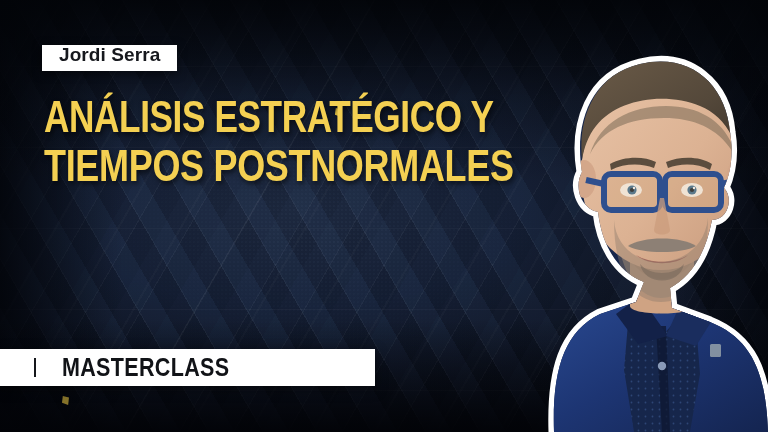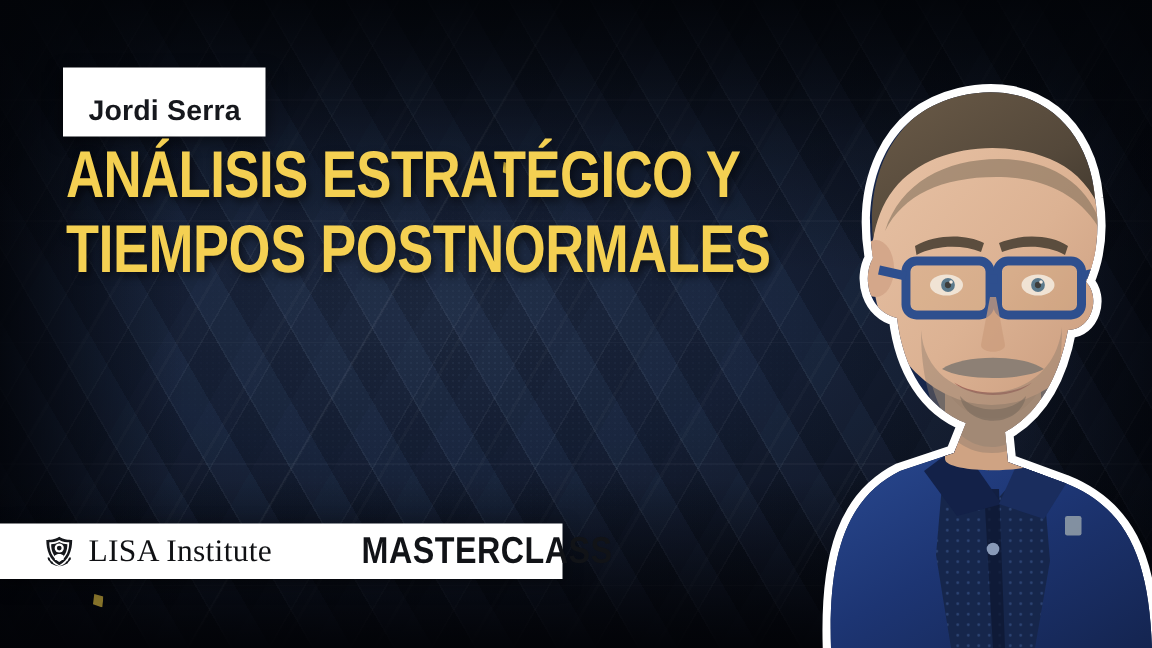--- a/index.html
+++ b/index.html
@@ -90,21 +90,21 @@
     background: #f2ce46;
     clip-path: polygon(12% 0%, 100% 18%, 88% 100%, 0% 76%);
     opacity: .95;
   }
 
   
   .name-badge {
     position: absolute;
     left: 42px;
     top: 45px;
-    padding: 20px 17px 7px 17px;
+    padding: 0 17px 7px 17px;
     background: #ffffff;
     color: #16181d;
     font-size: 19px;
     font-weight: bold;
     letter-spacing: .1px;
     line-height: 1;
     box-shadow: 0 2px 10px rgba(0,0,0,.55);
   }
 
   
@@ -357,34 +357,17 @@
         <path d="M232 241 C246 250 270 250 284 241 C272 252 244 252 232 241 Z" fill="#a66a5e"></path>
 
         <path d="M210 206 C214 262 298 262 304 204
                  C304 254 288 288 257 288 C226 288 210 254 210 206 Z" fill="#8a7a6b" opacity=".42"></path>
         <path d="M236 250 C246 262 270 262 280 250 C276 272 240 272 236 250 Z" fill="#6f6458" opacity=".5"></path>
       </g>
     </svg>
   </div>
 
   <div class="logo-bar">
-    <div class="lisa-group">
-      <svg class="crest" viewBox="0 0 64 64">
-        <path d="M32 5 C40 10 50 11 56 11 C56 30 50 48 32 58 C14 48 8 30 8 11 C14 11 24 10 32 5 Z" fill="#15171b"></path>
-        <path d="M32 11 C38 14.5 46 15.5 50.5 15.5 C50.5 30 46 44 32 52 C18 44 13.5 30 13.5 15.5 C18 15.5 26 14.5 32 11 Z" fill="#ffffff"></path>
-        <path d="M32 15 C37 18 43 19 47 19 C47 31 43 42 32 48.5 C21 42 17 31 17 19 C21 19 27 18 32 15 Z" fill="#15171b"></path>
-        <circle cx="32" cy="26" r="8.5" fill="#ffffff"></circle>
-        <circle cx="32" cy="26" r="4.4" fill="#15171b"></circle>
-        <path d="M24 40 C27 36 37 36 40 40 L40 48 L24 48 Z" fill="#ffffff"></path>
-        <path d="M10 44 C14 54 22 59 32 60 C22 56 16 51 13 43 Z" fill="#15171b"></path>
-        <path d="M54 44 C50 54 42 59 32 60 C42 56 48 51 51 43 Z" fill="#15171b"></path>
-        <circle cx="13" cy="47" r="2" fill="#15171b"></circle>
-        <circle cx="18" cy="53" r="2" fill="#15171b"></circle>
-        <circle cx="51" cy="47" r="2" fill="#15171b"></circle>
-        <circle cx="46" cy="53" r="2" fill="#15171b"></circle>
-      </svg>
-      <span class="lisa-text">LISA Institute</span>
-    </div>
     <div class="bar-divider"></div>
     <span class="masterclass-text">MASTERCLASS</span>
   </div>
 
 </div>
 
 </body></html>

